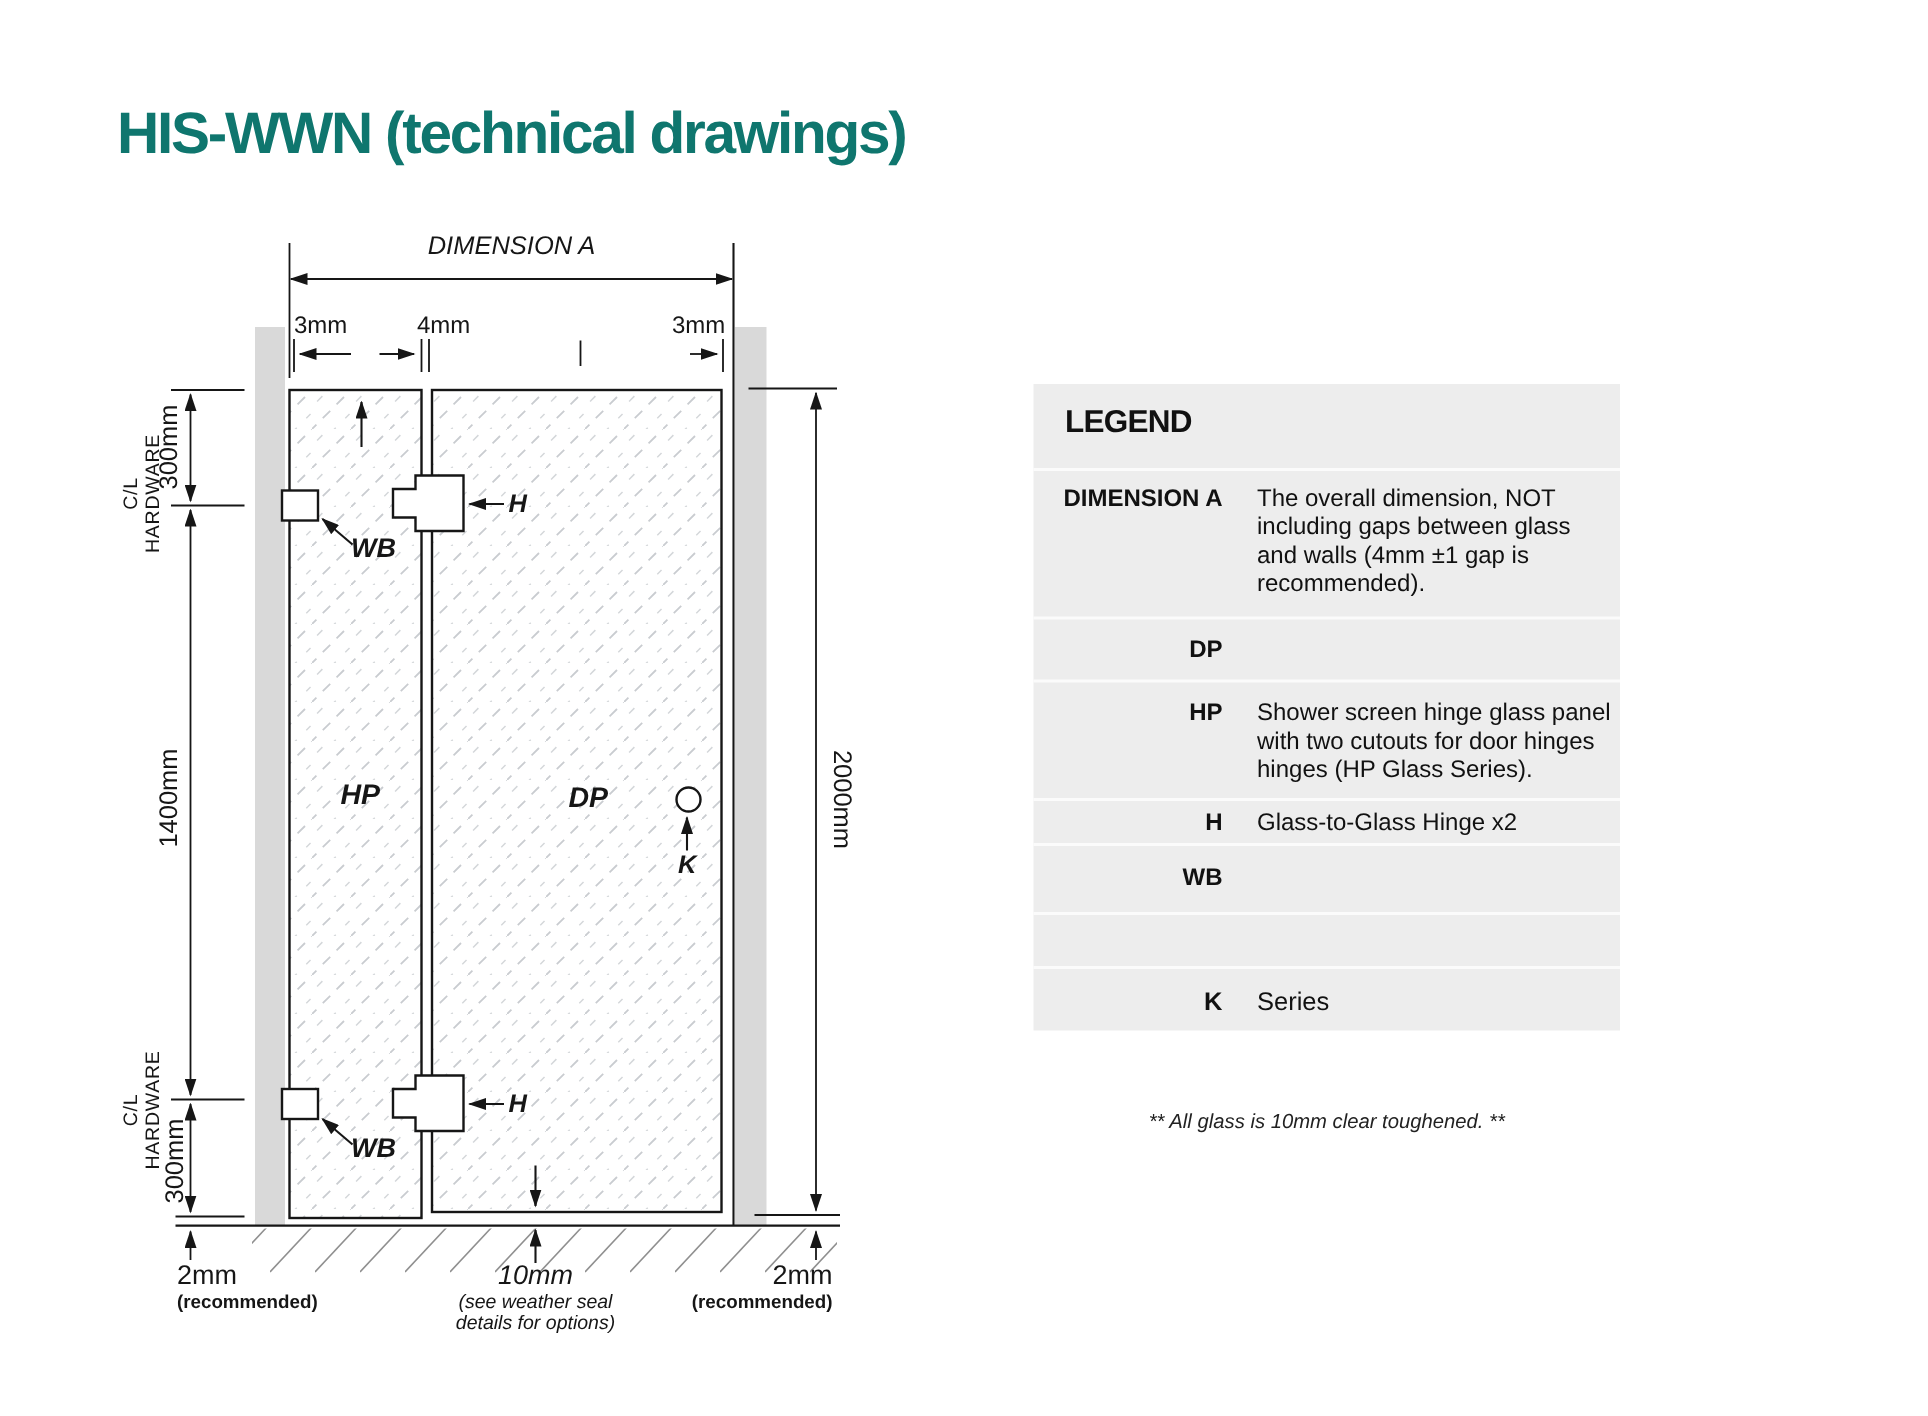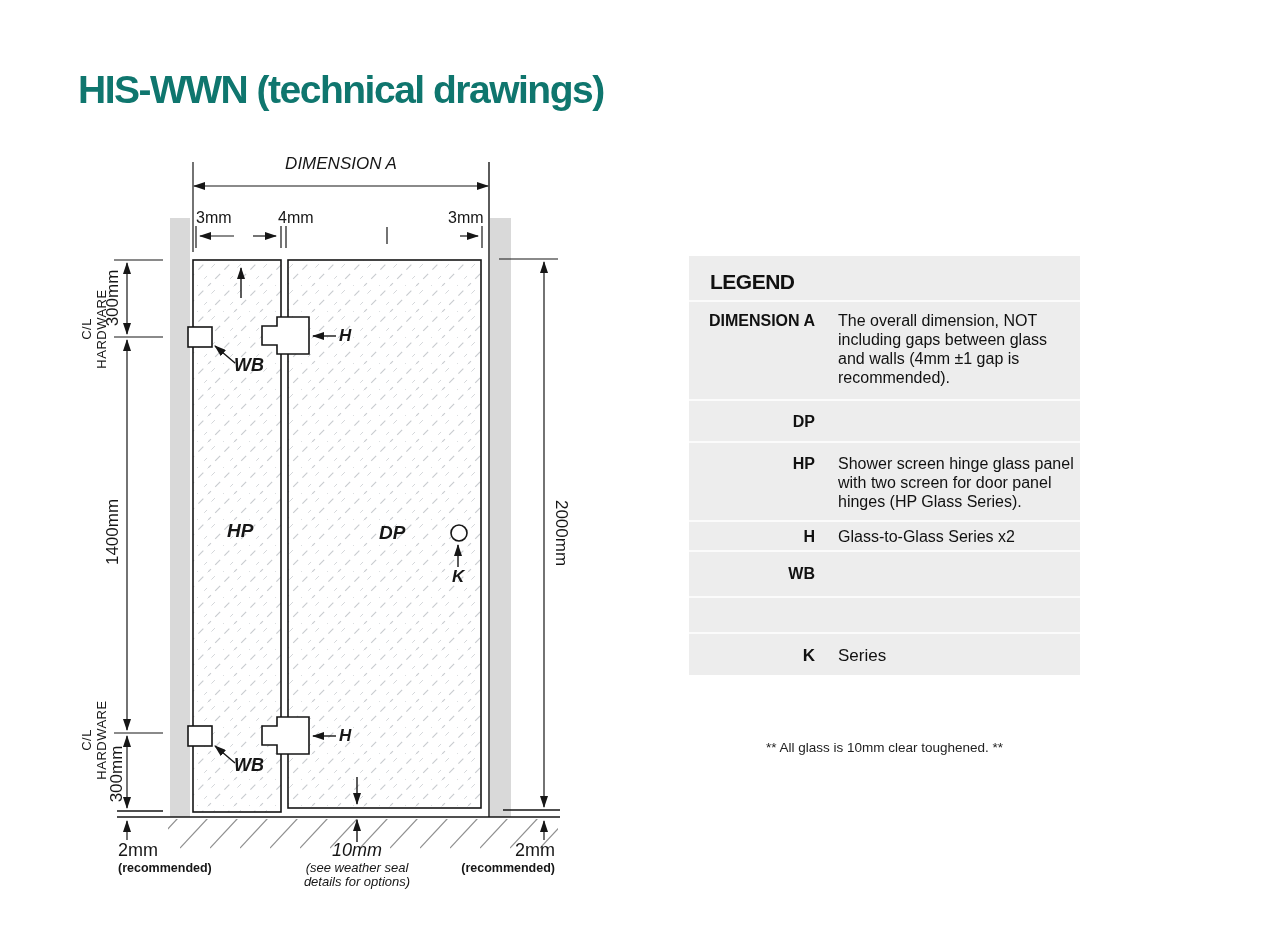--- a/index.html
+++ b/index.html
@@ -15,36 +15,36 @@
   .ctr{transform:translateX(-50%);text-align:center;}
   .vlabel{position:absolute;transform:translate(-50%,-50%) rotate(-90deg);
           white-space:nowrap;color:#161616;}
   .vlabel-cw{position:absolute;transform:translate(-50%,-50%) rotate(90deg);
           white-space:nowrap;color:#161616;}
   .cl-hw{font-size:13px;line-height:15px;text-align:center;letter-spacing:.5px;}
   .small-note{font-size:12.5px;font-weight:bold;}
   .seal{font-size:13px;line-height:14px;}
   
   .legend{position:absolute;left:689px;top:256px;width:391px;background:#ededed;}
-  .legend-header{font-size:21px;font-weight:bold;padding:14px 0 6px 21px;
+  .legend-header{font-size:21px;font-weight:bold;padding:14px 0 18px 21px;
                  border-bottom:2px solid #fbfbfb;letter-spacing:-.5px;}
   .lrow{display:grid;grid-template-columns:126px 1fr;column-gap:23px;
         border-bottom:2px solid #fbfbfb;font-size:16px;line-height:19px;}
   .lrow .term{font-weight:bold;text-align:right;}
   .lrow .desc{overflow:visible;}
   .nowrap{white-space:nowrap;}
   .pad-a{padding:9px 0 12px;}
   .pad-b{padding:11px 0 10px;}
   .pad-c{padding:11px 0 9px;}
   .pad-d{padding:5px 0 4px;}
   .pad-e{padding:12px 0 13px;}
   .pad-empty{height:34px;}
   .pad-k{padding:12px 0 10px;font-size:17px;}
   .footnote{position:absolute;left:689px;top:740px;width:391px;text-align:center;
-            font-size:13.5px;color:#222;}
+            font-size:13.5px;font-style:italic;color:#222;}
   svg{position:absolute;left:0;top:0;}
 </style>
 </head>
 <body>
 
 <div class="page-title">HIS-WWN (technical drawings)</div>
 
 <svg width="1285" height="944" viewBox="0 0 1285 944">
   <defs>
     <marker id="arr" markerWidth="12" markerHeight="8" refX="11" refY="4" orient="auto-start-reverse" markerUnits="userSpaceOnUse">
@@ -200,29 +200,29 @@
   </div>
 
   <div class="lrow pad-b">
     <div class="term">DP</div>
   </div>
 
   <div class="lrow pad-c">
     <div class="term">HP</div>
     <div class="desc">
       <div>Shower screen hinge glass panel</div>
-      <div>with two screen for door panel</div>
+      <div>with two cutouts for door hinges</div>
       <div>hinges (HP Glass Series).</div>
     </div>
   </div>
 
   <div class="lrow pad-d">
     <div class="term">H</div>
     <div class="desc">
-      <div>Glass-to-Glass Series x2</div>
+      <div>Glass-to-Glass Hinge x2</div>
     </div>
   </div>
 
   <div class="lrow pad-e">
     <div class="term">WB</div>
   </div>
 
   <div class="lrow pad-empty">
     <div class="term"></div>
     <div class="desc"></div>

